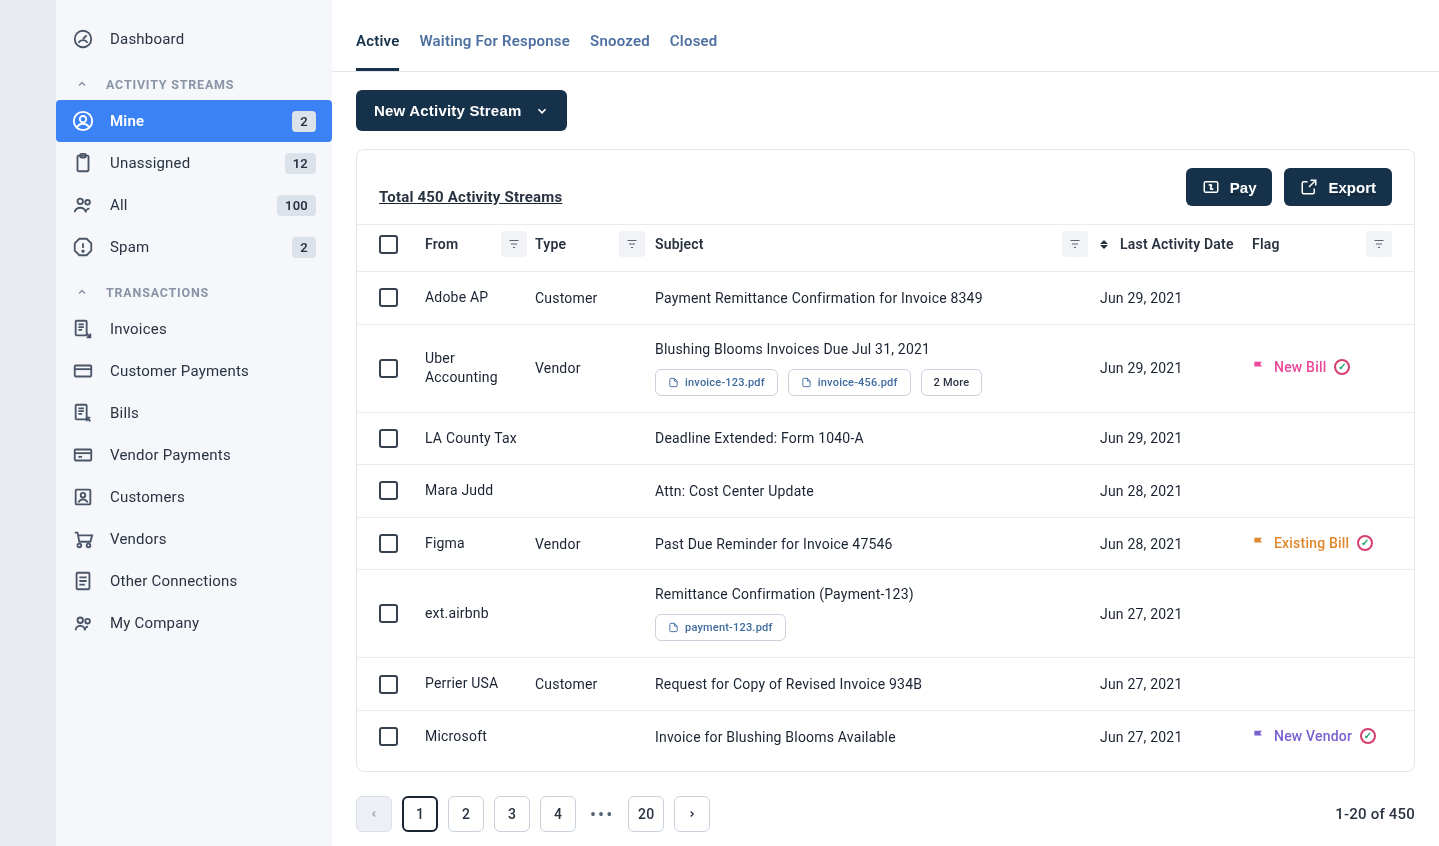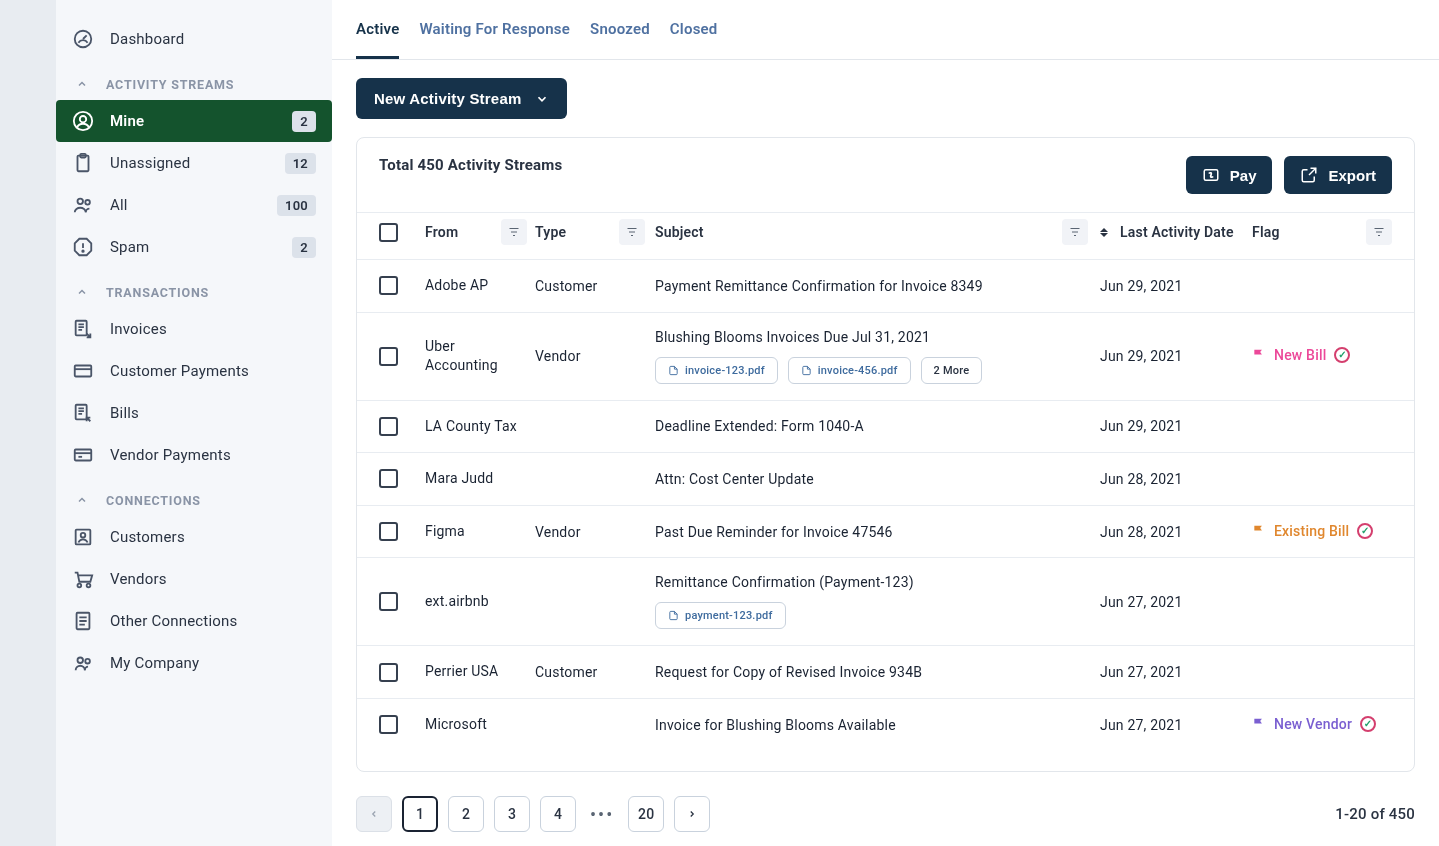--- a/index.html
+++ b/index.html
@@ -38,21 +38,21 @@
   .side-item .icon {
     width: 22px;
     height: 22px;
     margin-right: 16px;
     display: flex;
     align-items: center;
     justify-content: center;
     color: #4a5568;
   }
   .side-item.active {
-    background: #14532d;
+    background: #3b82f6;
     color: #fff;
     border-radius: 4px;
     margin: 0 0px;
   }
   .side-item.active .label { font-weight: 600; }
   .side-item.active .icon { color: #fff; }
   .side-item .label { flex: 1; font-size: 15px; }
   .side-item .badge {
     background: #dce2ea;
     color: #2a3342;
@@ -95,20 +95,21 @@
     padding: 0 24px;
     border-bottom: 1px solid #e2e6eb;
   }
   .tab {
     padding: 20px 0 18px 0;
     font-size: 15px;
     font-weight: 600;
     color: #4f71a1;
     cursor: pointer;
     border-bottom: 3px solid transparent;
+    margin-top: 12px;
   }
   .tab.active {
     color: #16324a;
     border-bottom-color: #16324a;
   }
   .toolbar {
     padding: 18px 24px;
   }
   .new-btn {
     background: #16324a;
@@ -128,22 +129,23 @@
     margin: 0 24px 12px 24px;
     border: 1px solid #e2e6eb;
     border-radius: 8px;
     flex: 1;
     display: flex;
     flex-direction: column;
     overflow: hidden;
   }
   .panel-head {
     display: flex;
-    align-items: flex-start;
+    align-items: flex-end;
     padding: 18px 22px;
+    text-decoration: underline;
   }
   .panel-head .title {
     flex: 1;
     font-weight: 700;
     color: #2a3342;
     font-size: 15px;
   }
   .btn-dark {
     background: #16324a;
     color: #fff;
@@ -404,28 +406,20 @@
         <div class="side-item">
       <span class="icon">
             <svg width="22" height="22" viewBox="0 0 24 24" fill="none" stroke="currentColor" stroke-width="2">
               <rect x="3" y="6" width="18" height="12" rx="1"></rect>
               <path d="M3 10h18"></path>
               <path d="M7 14h4"></path>
             </svg>
           </span>
       <span class="label">Vendor Payments</span>
       </div>
-        <div class="side-group-header">
-          <span class="chev">
-            <svg width="12" height="12" viewBox="0 0 24 24" fill="none" stroke="currentColor" stroke-width="3">
-              <path d="M6 15l6-6 6 6"></path>
-            </svg>
-          </span>
-          <span>CONNECTIONS</span>
-        </div>
         <div class="side-item">
       <span class="icon">
             <svg width="22" height="22" viewBox="0 0 24 24" fill="none" stroke="currentColor" stroke-width="2">
               <rect x="4" y="4" width="16" height="16" rx="1"></rect>
               <circle cx="12" cy="10" r="2.5"></circle>
               <path d="M7 18c1-2.5 3-3.5 5-3.5s4 1 5 3.5"></path>
             </svg>
           </span>
       <span class="label">Customers</span>
       </div>

